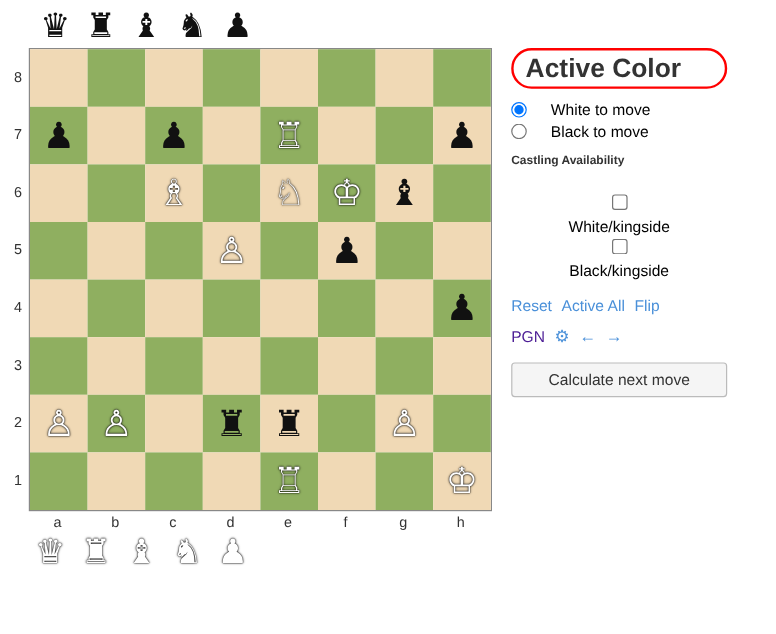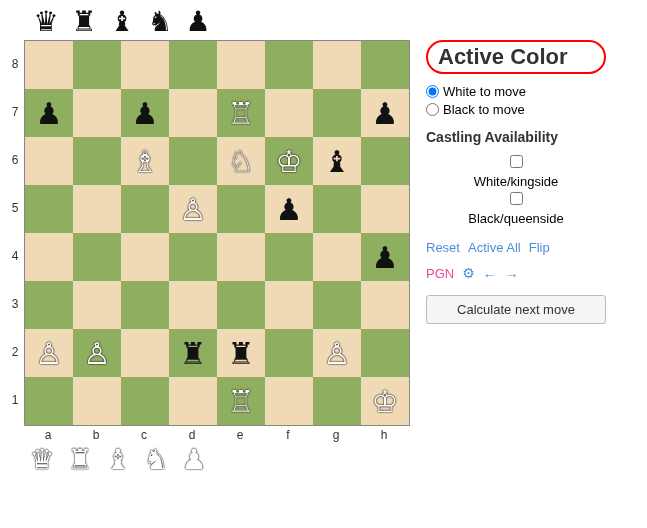--- a/index.html
+++ b/index.html
@@ -137,30 +137,30 @@
     .radio-group {
       display: flex;
       flex-direction: column;
       gap: 3px;
       margin-bottom: 6px;
     }
 
     .radio-item {
       display: flex;
       align-items: center;
-      gap: 4px;
+      gap: 20px;
       font-size: 13px;
       cursor: pointer;
     }
 
     .castling-title {
-      font-size: 14px;
+      font-size: 10px;
       font-weight: bold;
       color: #333;
-      margin-bottom: 4px;
+      margin-bottom: 16px;
     }
 
     .checkbox-group {
       display: flex;
       flex-direction: column;
       gap: 3px;
       margin-bottom: 8px;
     }
 
     .checkbox-item {
@@ -187,21 +187,21 @@
     }
 
     .icon-row {
       display: flex;
       align-items: center;
       gap: 8px;
       margin-bottom: 8px;
     }
 
     .pgn-label {
-      color: #ec4899;
+      color: #4c1d95;
       font-size: 13px;
       cursor: pointer;
     }
 
     .gear-icon, .arrow-left-icon, .arrow-right-icon {
       cursor: pointer;
       font-size: 14px;
       color: #4a90d9;
     }
 
@@ -389,21 +389,21 @@
 
       <div class="castling-title">Castling Availability</div>
 
       <div class="checkbox-group">
         <label class="checkbox-item">
           <input type="checkbox" style="">
           <span>White/kingside</span>
         </label>
         <label class="checkbox-item">
           <input type="checkbox" style="">
-          <span>Black/queenside</span>
+          <span>Black/kingside</span>
         </label>
       </div>
 
       <div class="action-links">
         <a class="action-link">Reset</a>
         <a class="action-link">Active All</a>
         <a class="action-link">Flip</a>
       </div>
 
       <div class="icon-row">

